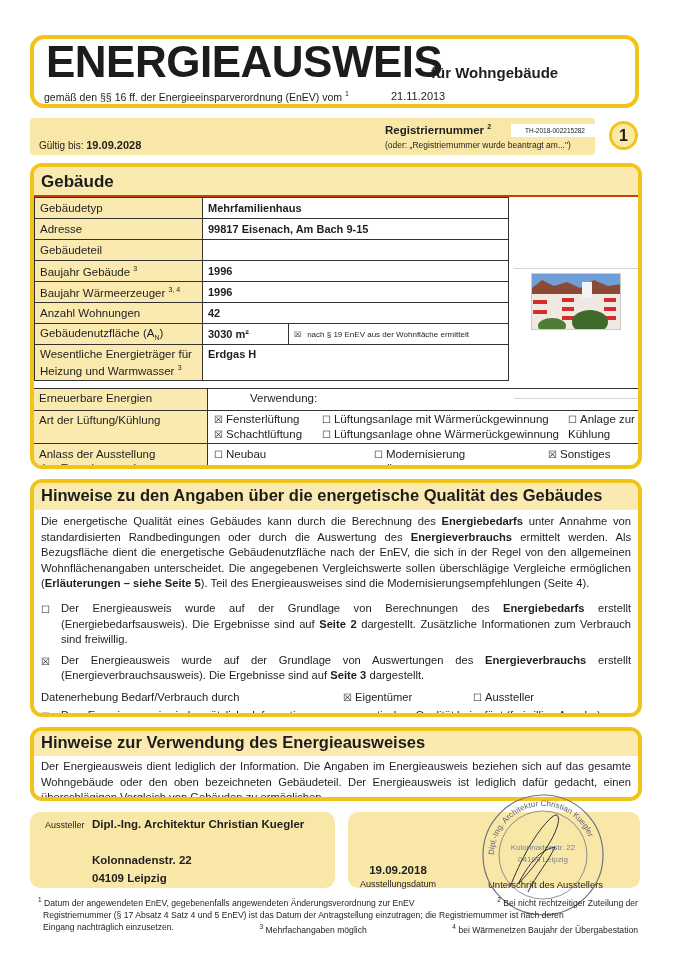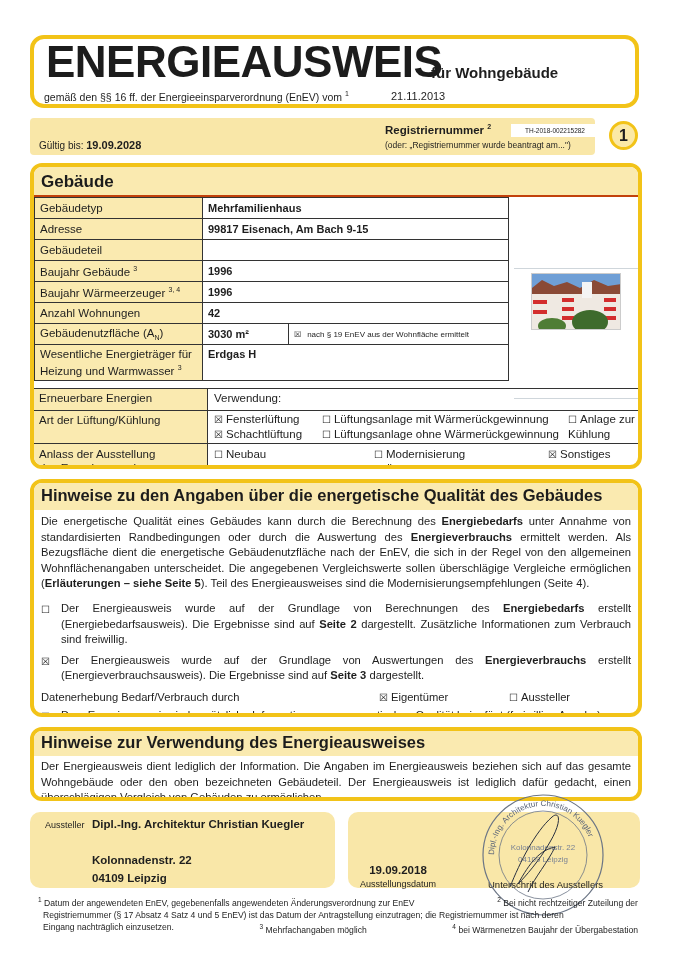--- a/index.html
+++ b/index.html
@@ -164,21 +164,21 @@
         <rect x="72" y="33" width="12" height="4" fill="#d32d2d"></rect>
         <rect x="72" y="42" width="12" height="4" fill="#d32d2d"></rect>
         <ellipse cx="58" cy="48" rx="18" ry="12" fill="#3e6b2c"></ellipse>
         <ellipse cx="20" cy="52" rx="14" ry="8" fill="#4f7d35"></ellipse>
       </svg>
     </div>
     <div style="position:absolute;left:0;top:199px;width:124px;height:1px;background:#cfd6db;"></div>
   </div>
 
   <div class="lower-rows">
-    <div class="lrow" style="height:22px;">
+    <div class="lrow" style="height:22px;gap:36px;">
       <div class="lbl">Erneuerbare Energien</div>
       <div class="content" style="display:flex;padding:0;">
         <div style="padding:3px 6px;">Verwendung:</div>
       </div>
     </div>
     <div class="lrow" style="height:33px;">
       <div class="lbl">Art der Lüftung/Kühlung</div>
       <div class="content" style="padding:1px 6px;line-height:14px;">
         <div style="display:grid;grid-template-columns:108px 246px 1fr;" id="vent-grid">
             <span><span class="cb">☒</span><span>Fensterlüftung</span></span>
@@ -212,21 +212,21 @@
   <div class="opt" style="margin-top:5px;">
     <span class="cb" id="cb-demand">☐</span>
     <span id="q-demand"><span>Der Energieausweis wurde auf der Grundlage von Berechnungen des </span><b>Energiebedarfs</b><span> erstellt (Energiebedarfsausweis). Die Ergebnisse sind auf </span><b>Seite 2</b><span> dargestellt. Zusätzliche Informationen zum Verbrauch sind freiwillig.</span></span>
   </div>
   <div class="opt" style="margin-top:5px;">
     <span class="cb" id="cb-consumption">☒</span>
     <span id="q-consumption"><span>Der Energieausweis wurde auf der Grundlage von Auswertungen des </span><b>Energieverbrauchs</b><span> erstellt (Energieverbrauchsausweis). Die Ergebnisse sind auf </span><b>Seite 3</b><span> dargestellt.</span></span>
   </div>
   <div class="opt" style="margin-top:6px;">
     <span style="width:302px;">Datenerhebung Bedarf/Verbrauch durch</span>
-    <span style="width:130px;margin-left:36px;"><span class="cb" id="cb-owner">☒</span><span>Eigentümer</span></span>
+    <span style="width:130px;"><span class="cb" id="cb-owner">☒</span><span>Eigentümer</span></span>
     <span><span class="cb" id="cb-issuer">☐</span><span>Aussteller</span></span>
   </div>
   <div class="opt" style="margin-top:2px;">
     <span class="cb" id="cb-additional">☐</span>
     <span>Dem Energieausweis sind zusätzliche Informationen zur energetischen Qualität beigefügt (freiwillige Angabe).</span>
   </div>
 </div>
 
 <div id="hinweise2" class="section">
   <div class="section-head">Hinweise zur Verwendung des Energieausweises</div>

